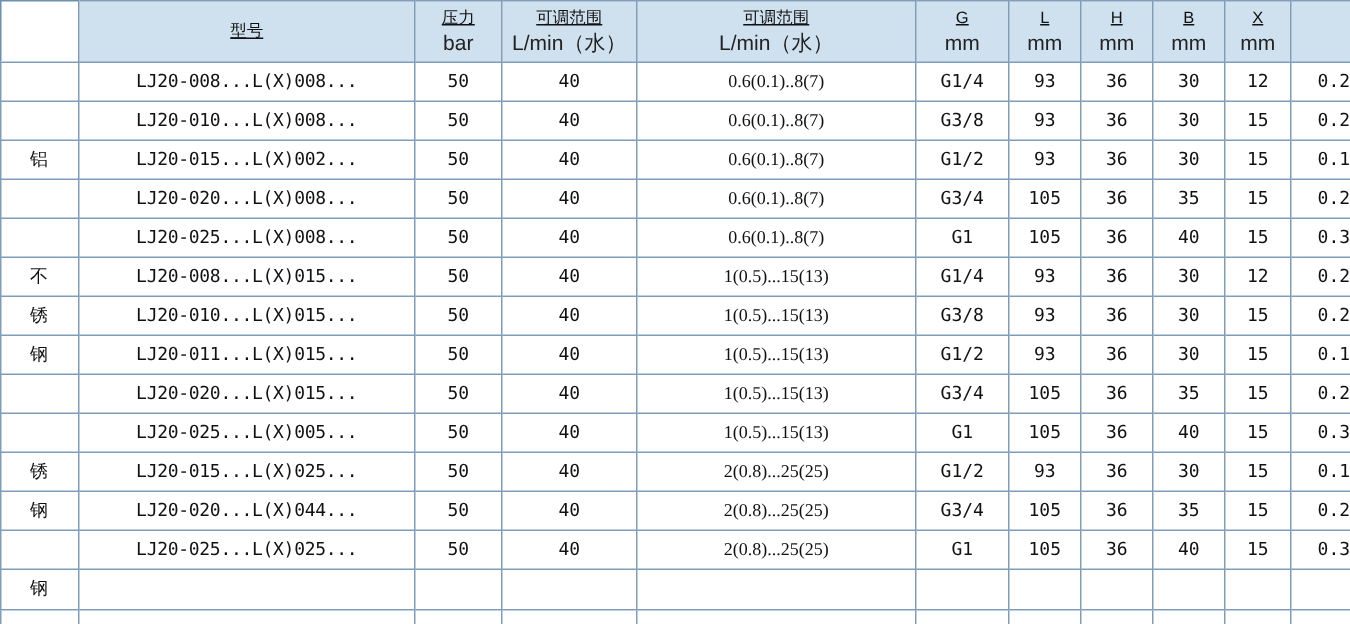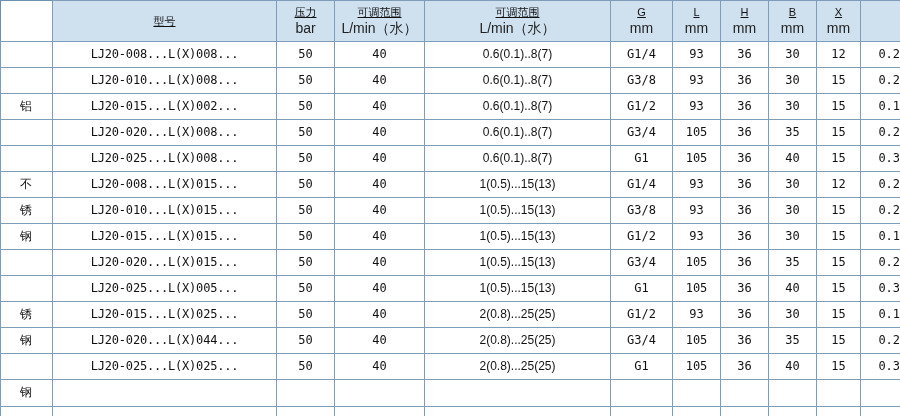--- a/index.html
+++ b/index.html
@@ -81,21 +81,21 @@
     letter-spacing: -0.2px;
     font-weight: bold;
     color: #000;
     margin-top: 38px;
   }
   td.num {
     font-family: "DejaVu Sans Mono", monospace;
     font-size: 12px;
   }
   td.range {
-    font-family: Liberation Sans, sans-serif;
+    font-family: Liberation Serif, serif;
     font-size: 12px;
   }
   td.empty {
     height: 26px;
   }
   col.c-cat   { width: 52px; }
   col.c-model { width: 224px; }
   col.c-press { width: 58px; }
   col.c-flow  { width: 90px; }
   col.c-range { width: 186px; }
@@ -255,21 +255,21 @@
           <td class="range">1(0.5)...15(13)</td>
           <td class="num">G3/8</td>
           <td class="num">93</td>
           <td class="num">36</td>
           <td class="num">30</td>
           <td class="num">15</td>
           <td class="num">0.20(0.51)</td>
         </tr>
         <tr>
           <td class="cat">钢</td>
-          <td class="model">LJ20-015...L(X)015...</td>
+          <td class="model">LJ20-011...L(X)015...</td>
           <td class="num">50</td>
           <td class="num">40</td>
           <td class="range">1(0.5)...15(13)</td>
           <td class="num">G1/2</td>
           <td class="num">93</td>
           <td class="num">36</td>
           <td class="num">30</td>
           <td class="num">15</td>
           <td class="num">0.18(0.48)</td>
         </tr>

